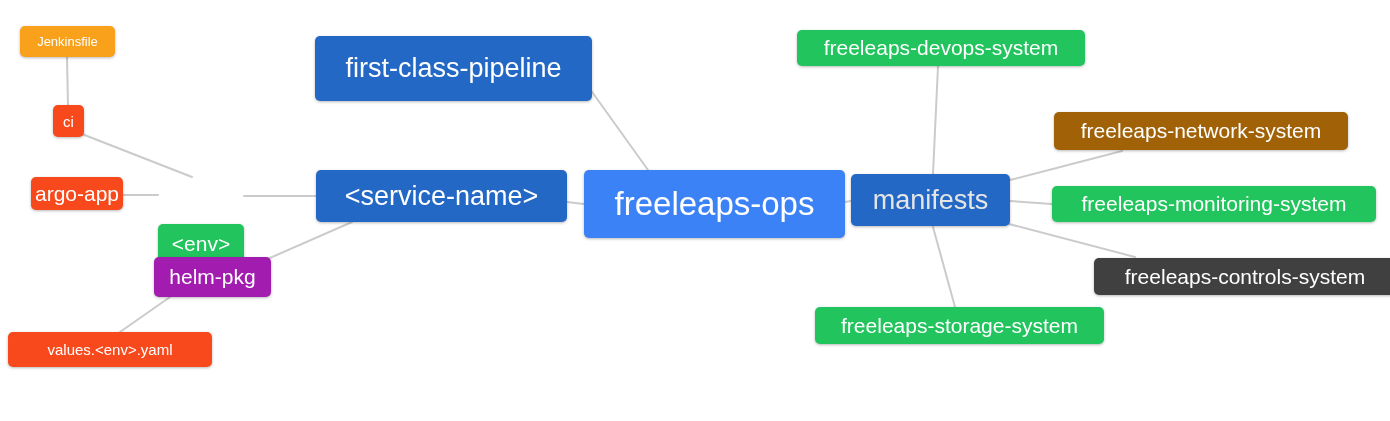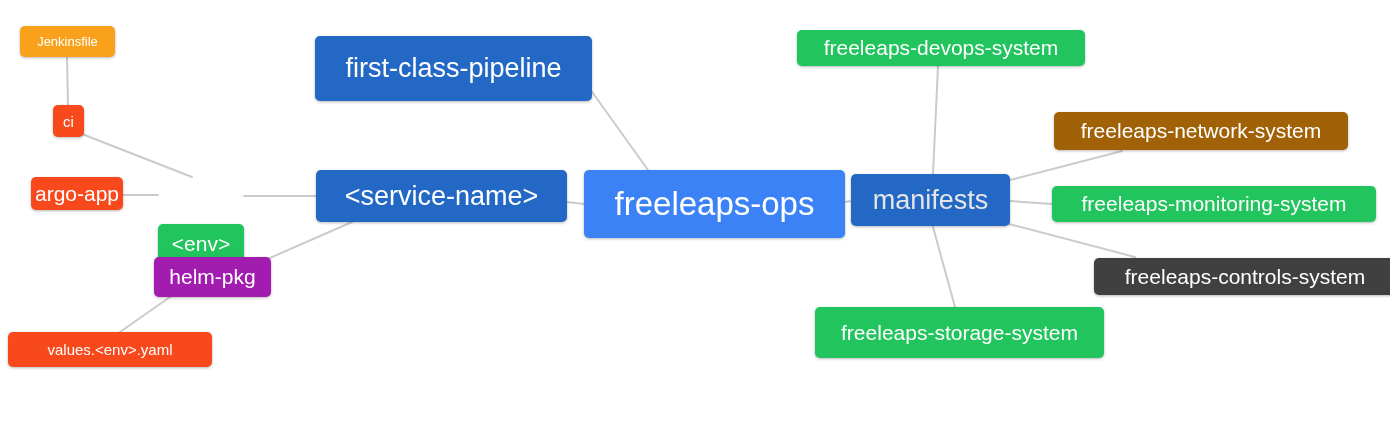--- a/index.html
+++ b/index.html
@@ -92,17 +92,17 @@
       </div>
       <div class="node" style="left: 1054px; top: 112px; width: 294px; height: 38px; font-size: 21px; background: #a16207; color: rgb(255, 255, 255);">
         <span>freeleaps-network-system</span>
       </div>
       <div class="node" style="left: 1052px; top: 186px; width: 324px; height: 36px; font-size: 21px; background: rgb(33, 196, 93); color: rgb(255, 255, 255);">
         <span>freeleaps-monitoring-system</span>
       </div>
       <div class="node" style="left: 1062px; top: 258px; width: 302px; height: 37px; font-size: 21px; background: #404040; color: rgb(255, 255, 255); margin-left: 32px;">
         <span>freeleaps-controls-system</span>
       </div>
-      <div class="node" style="left: 815px; top: 307px; width: 289px; height: 51px; font-size: 21px; background: rgb(33, 196, 93); color: rgb(255, 255, 255);">
+      <div class="node" style="left: 815px; top: 307px; width: 289px; height: 37px; font-size: 21px; background: rgb(33, 196, 93); color: rgb(255, 255, 255);">
         <span>freeleaps-storage-system</span>
       </div>
     </div>
 </div>
 
 </body></html>

